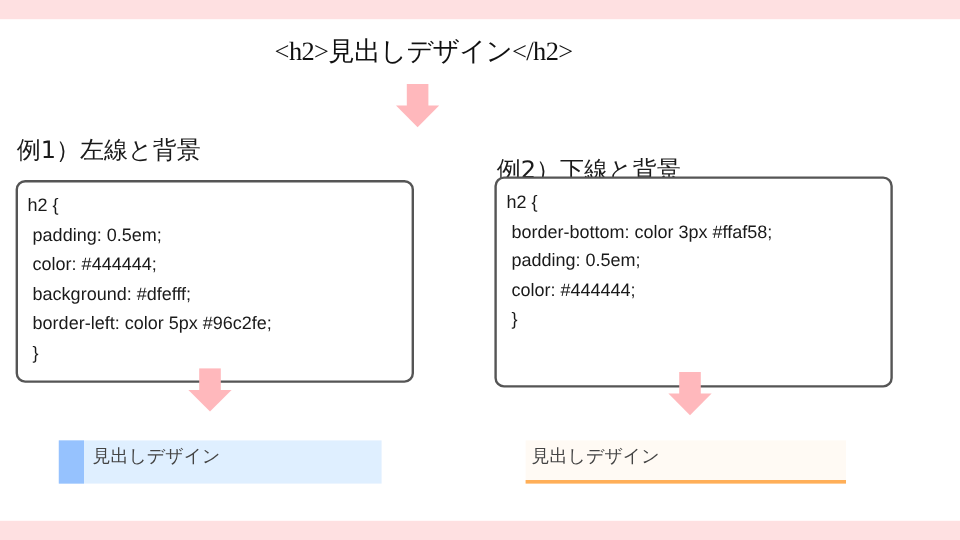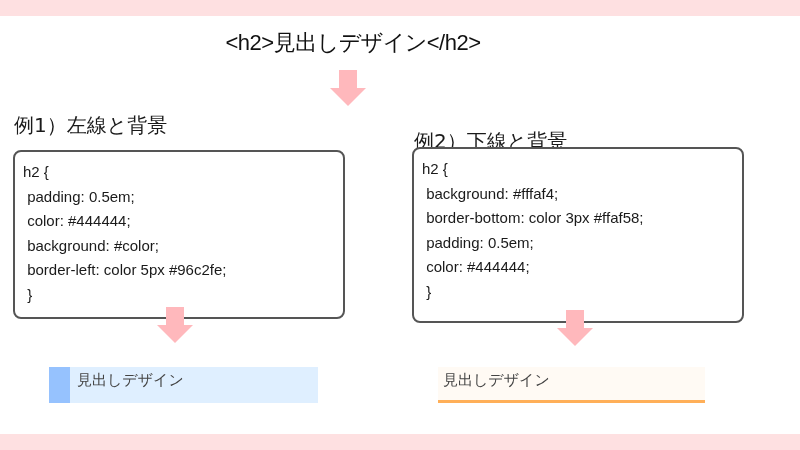--- a/index.html
+++ b/index.html
@@ -9,21 +9,21 @@
     font-family: "DejaVu Sans", "Liberation Sans", sans-serif;
     color: #222;
   }
   .band { position: absolute; left: 0; width: 800px; background: #fee0e1; }
   .band.top { top: 0; height: 16px; }
   .band.bottom { top: 434px; height: 16px; }
 
   .main-title {
     position: absolute; left: 0; width: 706px; top: 28px;
     text-align: center; font-size: 22px; color: #111;
-    font-family: Liberation Sans, sans-serif;
+    font-family: Liberation Serif, serif;
     letter-spacing: -0.5px;
   }
 
   .arrow { position: absolute; width: 36px; height: 40px; }
   .arrow .shaft { position: absolute; left: 9px; top: 0; width: 18px; height: 20px; background: #ffb8bc; }
   .arrow .head {
     position: absolute; left: 0; top: 18px; width: 0; height: 0;
     border-left: 18px solid transparent; border-right: 18px solid transparent;
     border-top: 18px solid #ffb8bc;
   }
@@ -64,37 +64,36 @@
   <div class="shaft"></div>
     <div class="head"></div>
 </div>
 
 <div class="example-title" style="left:14px; top:112px;">例1）左線と背景</div>
 
 <div class="code-box" style="left:13px; top:150px; width:332px; height:169px;">
   <div class="code-line">h2 {</div>
   <div class="code-line"> padding: 0.5em;</div>
   <div class="code-line"> color: #444444;</div>
-  <div class="code-line"> background: #color;</div>
+  <div class="code-line"> background: #dfefff;</div>
   <div class="code-line"> border-left: color 5px #96c2fe;</div>
   <div class="code-line"> }</div>
 </div>
 
 <div class="arrow" style="left:157px; top:307px;">
   <div class="shaft"></div>
     <div class="head"></div>
 </div>
 
 <div class="demo left">見出しデザイン</div>
 
 <div class="example-title" style="left:414px; top:128px;">例2）下線と背景</div>
 
 <div class="code-box" style="left:412px; top:147px; width:332px; height:176px;">
   <div class="code-line">h2 {</div>
-  <div class="code-line"> background: #fffaf4;</div>
   <div class="code-line"> border-bottom: color 3px #ffaf58;</div>
   <div class="code-line"> padding: 0.5em;</div>
   <div class="code-line"> color: #444444;</div>
   <div class="code-line"> }</div>
 </div>
 
 <div class="arrow" style="left:557px; top:310px;">
   <div class="shaft"></div>
     <div class="head"></div>
 </div>

